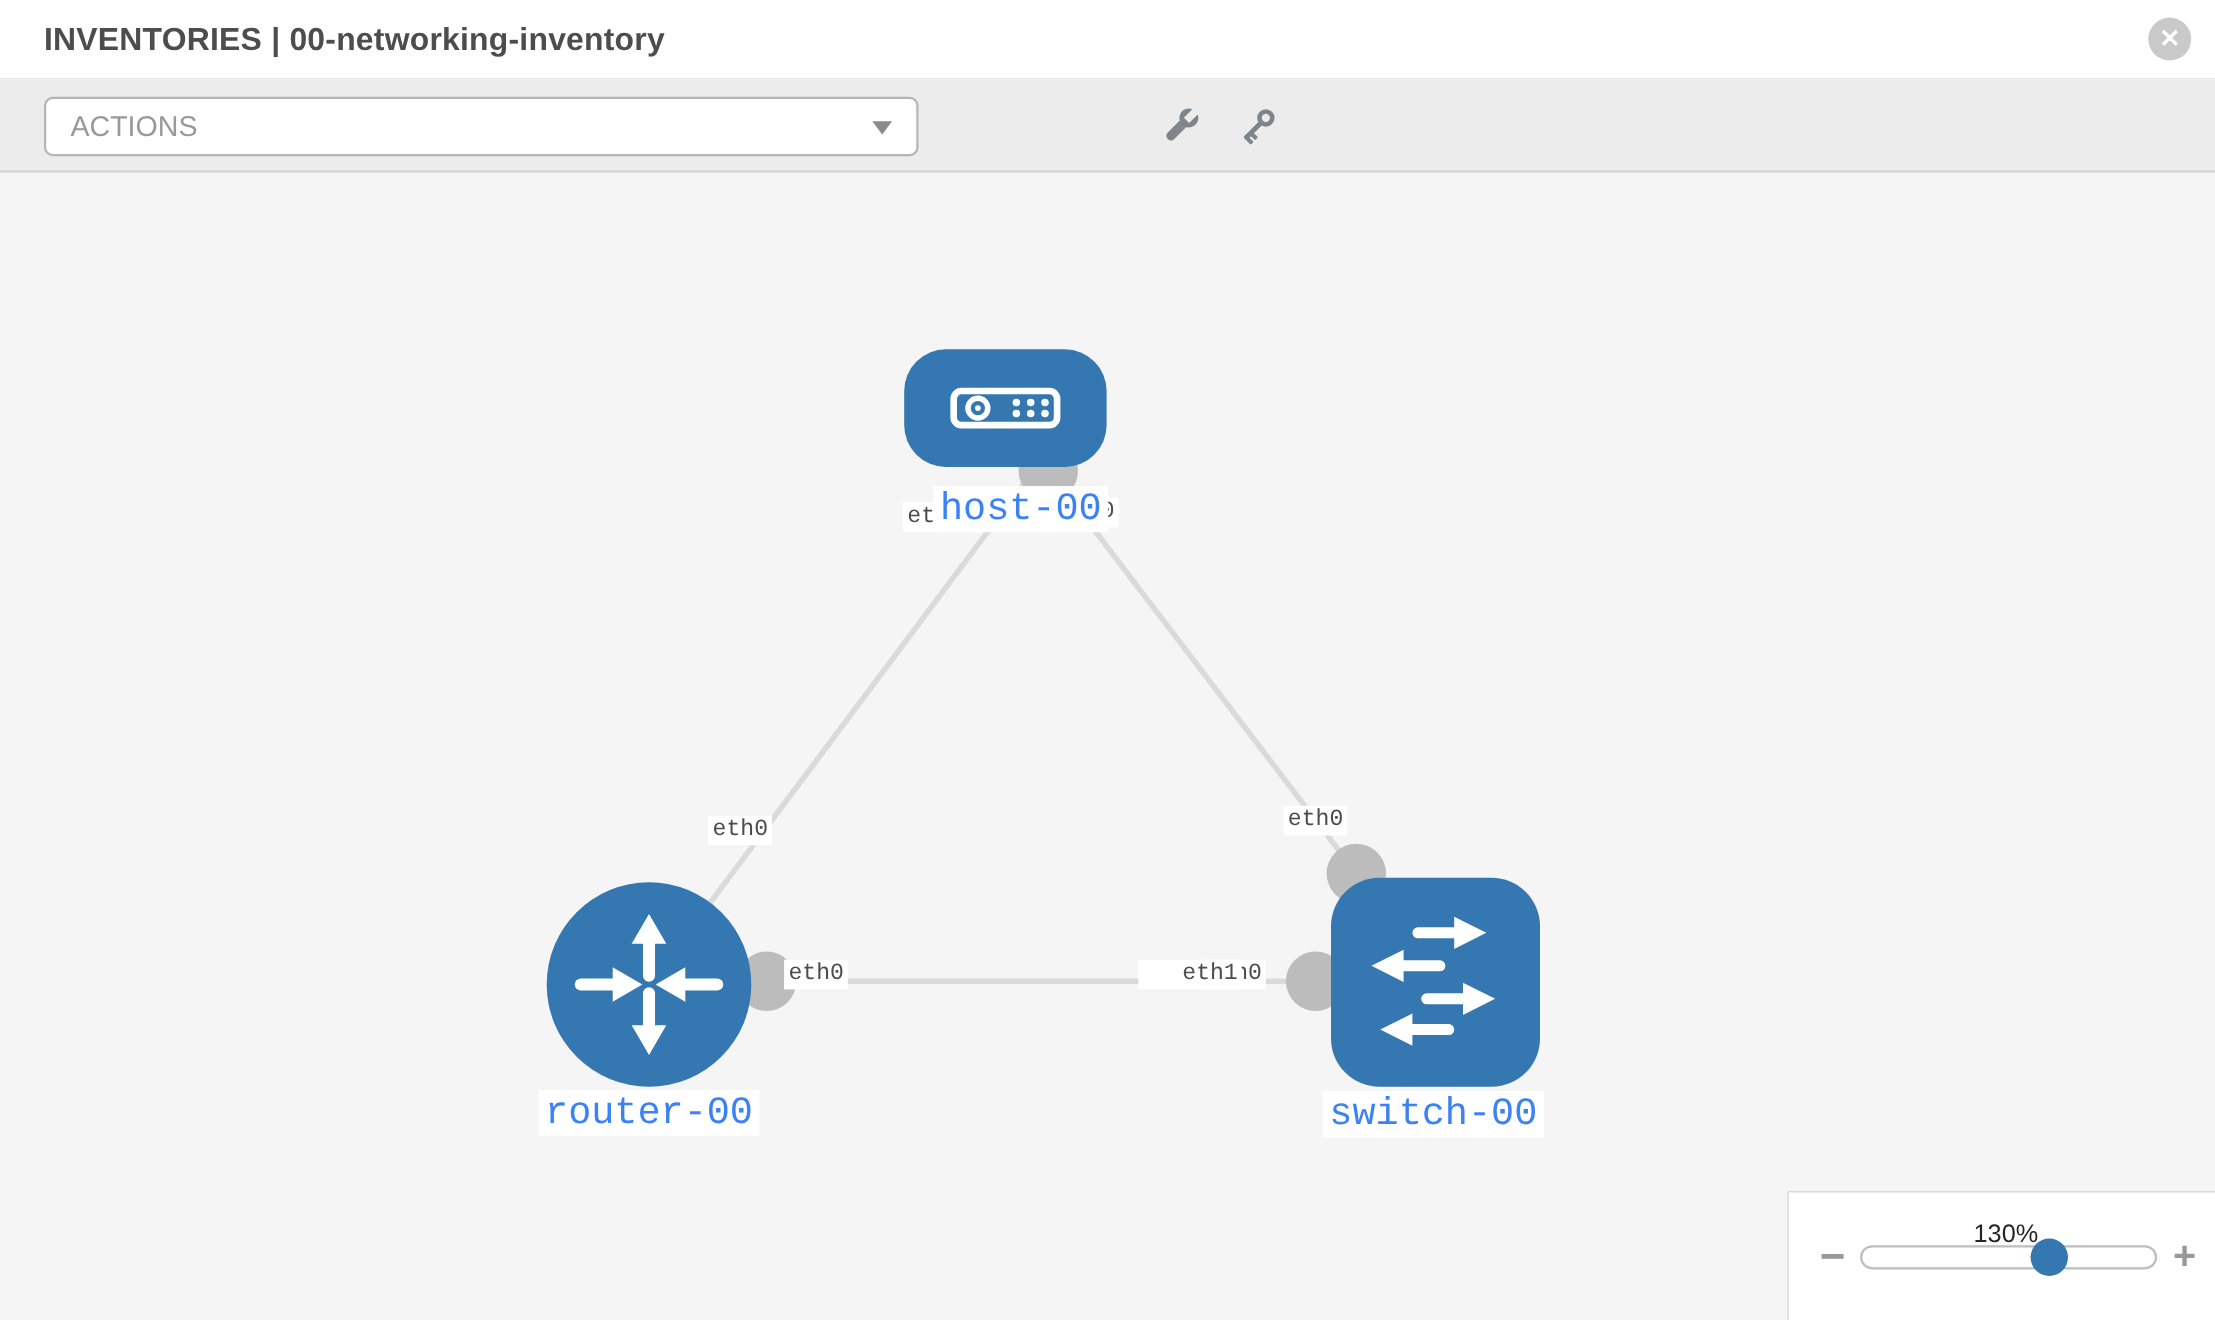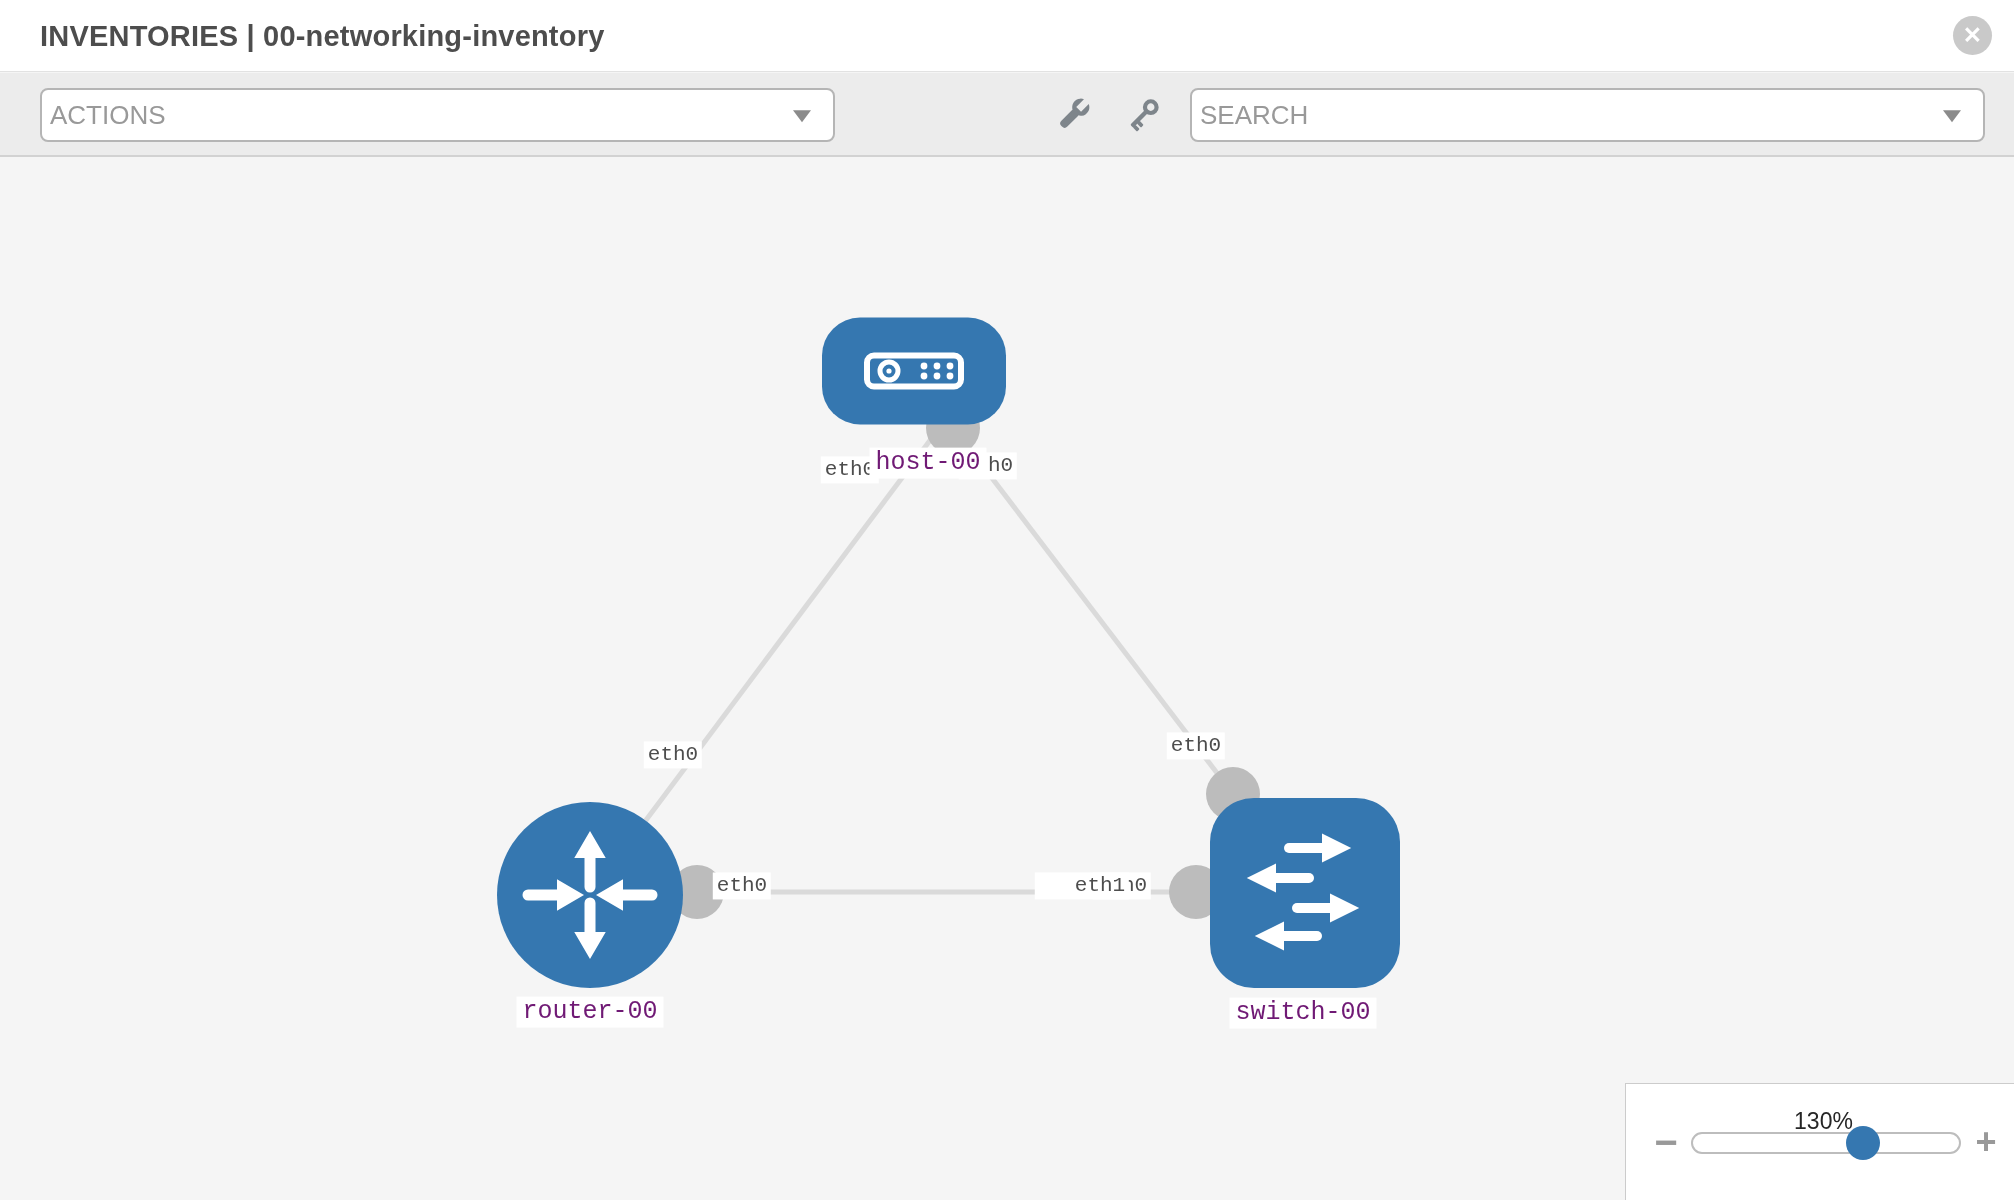--- a/index.html
+++ b/index.html
@@ -14,38 +14,38 @@
     letter-spacing:0.2px; }
   .close-btn { position:absolute; left:1953px; top:16px; width:39px; height:39px;
     border-radius:50%; background:#c9c9c9; display:flex; align-items:center; justify-content:center;
     color:#ffffff; font-size:23px; font-weight:bold; cursor:pointer; }
 
   
   .toolbar { position:absolute; left:0; top:73px; width:2014px; height:84px;
     background:#ececec; border-bottom:2px solid #d2d2d2; }
   .select-box { position:absolute; top:15px; height:54px; background:#ffffff;
     border:2px solid #b5b5b5; border-radius:8px; display:flex; align-items:center;
-    font-size:26px; color:#999999; padding-left:8px; cursor:pointer; }
+    font-size:26px; color:#999999; padding-left:22px; cursor:pointer; }
   .select-actions { left:40px; width:795px; }
   .select-search { left:1190px; width:795px; }
   .caret { position:absolute; right:22px; top:50%; transform:translateY(-40%);
     width:0; height:0; border-left:9px solid transparent; border-right:9px solid transparent;
     border-top:12px solid #8b8b8b; }
   .tool-icon { position:absolute; top:12px; width:60px; height:60px;
     display:flex; align-items:center; justify-content:center; cursor:pointer; }
   .tool-icon svg { display:block; }
 
   
   .canvas { position:absolute; left:0; top:157px; width:2014px; height:1043px;
     background:#f5f5f5; overflow:hidden;font-family:Liberation Mono, monospace; }
   .canvas svg.topo { position:absolute; left:0; top:0; }
   .iflabel { position:absolute; transform:translate(-50%,-50%); background:#ffffff;
     font-size:21px; color:#4d4d4d; padding:2px 4px; white-space:nowrap; line-height:1.1; }
   .nodelabel { position:absolute; transform:translate(-50%,-50%); background:#ffffff;
-    font-size:25px; color:#701a75; padding:1px 6px; white-space:nowrap; line-height:1.15; }
+    font-size:35px; color:#3b82f6; padding:1px 6px; white-space:nowrap; line-height:1.15; }
 
   
   .zoom-panel { position:absolute; left:1625px; top:1083px; width:400px; height:130px;
     background:#ffffff; border:1px solid #cccccc; }
   .zoom-value { position:absolute; left:130px; top:8px; width:135px; text-align:center;
     font-size:23px; color:#262626;margin-top:16px; }
   .zoom-minus { position:absolute; left:20px; top:38px; width:40px; height:40px;
     display:flex; align-items:center; justify-content:center;
     font-size:40px; font-weight:bold; color:#999999; cursor:pointer; }
   .zoom-plus { position:absolute; left:340px; top:38px; width:40px; height:40px;
@@ -85,24 +85,20 @@
     <svg width="44" height="44" viewBox="-22 -22 44 44">
       <g transform="rotate(45)" fill="#7e858b">
         <circle cx="0" cy="-11" r="5.8" fill="none" stroke="#7e858b" stroke-width="4.2"></circle>
         <rect x="-2.2" y="-6" width="4.4" height="22" rx="1.5"></rect>
         <rect x="1.5" y="6.5" width="6" height="3.8" rx="1"></rect>
         <rect x="1.5" y="12.2" width="6" height="3.8" rx="1"></rect>
       </g>
     </svg>
   </div>
 
-  <div class="select-box select-search">
-    <span>SEARCH</span>
-    <span class="caret"></span>
-  </div>
 </div>
 
 <div class="canvas" id="canvas">
     <svg class="topo" width="2014" height="1043">
       <line x1="940" y1="270" x2="590" y2="738" stroke="#dadada" stroke-width="5"></line>
       <line x1="953" y1="270" x2="1233" y2="637" stroke="#dadada" stroke-width="5"></line>
       <line x1="697" y1="735" x2="1196" y2="735" stroke="#dadada" stroke-width="5"></line>
       <circle cx="953" cy="271" r="27" fill="#bcbcbc"></circle>
       <circle cx="697" cy="735" r="27" fill="#bcbcbc"></circle>
       <circle cx="1233" cy="637" r="27" fill="#bcbcbc"></circle>

